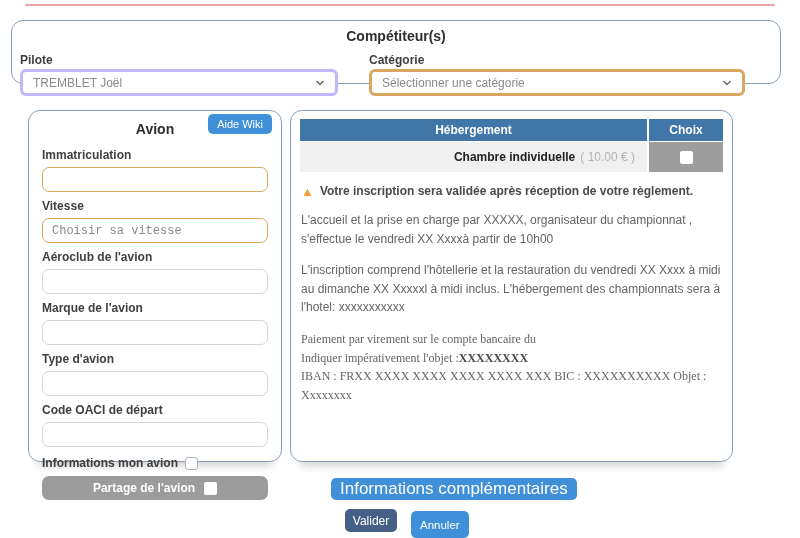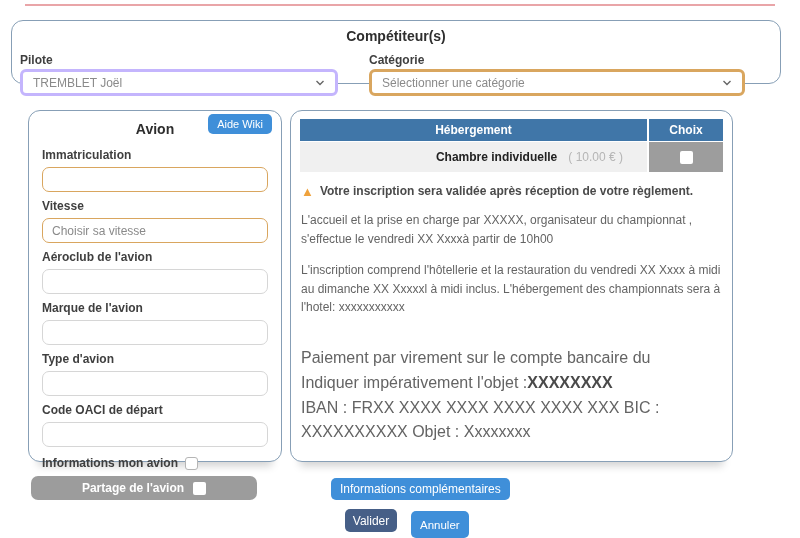--- a/index.html
+++ b/index.html
@@ -34,66 +34,66 @@
     color:#fff; font-size:11px; border:none; border-radius:5px;
     padding:4px 9px; cursor:pointer; }
   .avion h2 { text-align:center; font-size:14px; font-weight:bold;
     margin-top:10px; color:#2e2e2e; }
   .avion .fields { padding:4px 13px 0 13px; }
   .fgroup { margin-top:7px; }
   .fgroup label { display:block; font-size:12px; font-weight:bold;
     color:#3f3f3f; margin-bottom:5px; }
   .fgroup input { width:100%; height:25px; border:1px solid #d6d6d6;
     border-radius:7px; font-size:12px; padding:0 9px; color:#555;
-    font-family:Liberation Sans, sans-serif; outline:none; }
+    font-family:Liberation Mono, monospace; outline:none; }
   .fgroup input.hl { border-color:#d9a65f; }
   .fgroup input::placeholder { color:#8a8a8a; }
   .register-row { display:flex; align-items:center; gap:7px; margin-top:9px;
     padding:0 13px; font-size:12px; font-weight:bold; color:#3f3f3f; }
   .cb { width:13px; height:13px; border:1px solid #b5b5b5; border-radius:3px;
     background:#fff; display:inline-block; cursor:pointer; }
-  .share-btn { margin:6px 13px 0 2px; width:calc(100% - 26px); height:24px;
+  .share-btn { margin:6px 13px 0 13px; width:calc(100% - 26px); height:24px;
     background:#9c9c9c; border:none; border-radius:7px; color:#fff;
     font-size:12px; font-weight:bold; display:flex; align-items:center;
     justify-content:center; gap:9px; cursor:pointer;
     font-family:"Liberation Sans", sans-serif; }
   .cb-white { width:13px; height:13px; background:#fff; border-radius:2px;
     display:inline-block; cursor:pointer; }
 
   
   .accom { left:290px; top:110px; width:443px; height:352px; }
   .accom h2 { text-align:center; font-size:14px; font-weight:bold;
     margin-top:9px; color:#2e2e2e; }
   .accom-table { margin:8px 9px 0 9px; font-size:12px; }
   .t-head { display:flex; gap:2px; }
   .t-head .th { background:#4076a8; color:#fff; font-weight:bold; height:22px;
     display:flex; align-items:center; justify-content:center; }
   .col-main { flex:1 1 auto; }
   .col-choice { flex:0 0 74px; }
   .t-row { display:flex; gap:2px; margin-top:1px; }
   .t-row .td-main { flex:1 1 auto; background:#f0f0f0; height:30px;
-    display:flex; align-items:center; justify-content:flex-end; gap:11px;
-    padding-right:24px; }
+    display:flex; align-items:center; justify-content:flex-end; gap:5px;
+    padding-right:12px; }
   .t-row .name { font-weight:bold; color:#222; font-size:12px; }
   .t-row .price { color:#b5b5b5; font-size:12px; }
   .t-row .td-choice { flex:0 0 74px; background:#9d9d9d; height:30px;
     display:flex; align-items:center; justify-content:center; }
 
   .warning { display:flex; align-items:center; gap:6px; padding:0 10px;
     margin-top:12px; font-size:12px; font-weight:bold; color:#4a4a4a; }
   .warn-icon { color:#efa23c; font-size:13px; line-height:1; }
   .accom p { padding:0 10px; margin-top:13px; font-size:12px; color:#646464;
     line-height:1.55; }
-  .pay-block { padding:0 10px; margin-top:29px; font-size:16px; color:#646464;
-    line-height:1.55; }
+  .pay-block { padding:0 10px; margin-top:13px; font-size:12px; color:#646464;
+    line-height:1.55;font-family:Liberation Serif, serif; }
   .pay-block .bold { font-weight:bold; color:#4a4a4a; }
 
   
   .btn-blue { position:absolute; background:#3f8fd9; color:#fff; border:none;
-    border-radius:5px; font-size:12px; cursor:pointer;
+    border-radius:5px; font-size:17px; cursor:pointer;
     font-family:"Liberation Sans", sans-serif; }
   .info-btn { left:331px; top:478px; height:22px; padding:0 9px; }
   .valider-btn { position:absolute; left:345px; top:509px; width:52px; height:23px;
     background:#465f87; color:#fff; border:none; border-radius:5px;
     font-size:12px; cursor:pointer; font-family:"Liberation Sans", sans-serif; }
   .annuler-btn { left:411px; top:511px; height:27px; padding:0 9px; font-size:11.5px; }
 </style>
 </head>
 <body>
 

